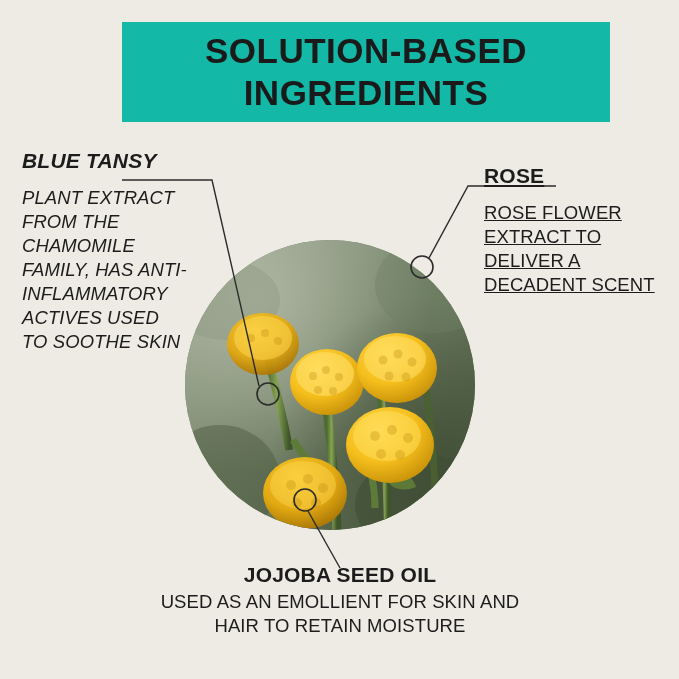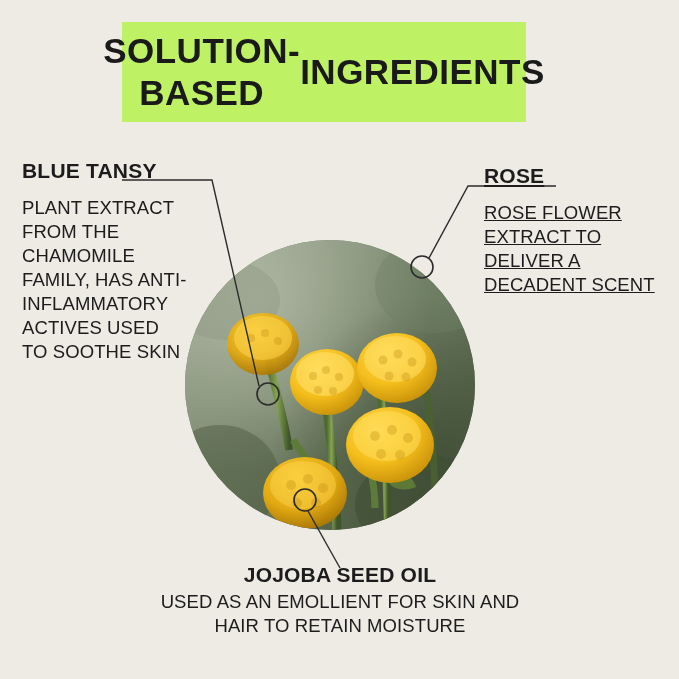--- a/index.html
+++ b/index.html
@@ -18,25 +18,25 @@
     width: 679px;
     height: 679px;
     background: #eeebe5;
   }
 
   
   .title-banner {
     position: absolute;
     left: 122px;
     top: 22px;
-    width: 404px;
+    width: 488px;
     height: 100px;
-    background: #bef264;
+    background: #14b8a6;
     display: flex;
-    flex-direction: row;
+    flex-direction: column;
     align-items: center;
     justify-content: center;
   }
   .title-line {
     font-size: 35px;
     font-weight: bold;
     letter-spacing: 0.5px;
     color: #1a1a1a;
     line-height: 42px;
     text-align: center;
@@ -73,22 +73,23 @@
   .callout .bd {
     font-size: 18.5px;
     line-height: 24px;
     text-transform: uppercase;
     letter-spacing: 0.1px;
     margin-top: 13px;
   }
 
   #callout-blue-tansy {
     left: 22px;
-    top: 158px;
+    top: 148px;
     width: 165px;
+    font-style: italic;
   }
   #callout-rose {
     left: 484px;
     top: 163px;
     width: 180px;
     text-decoration: underline;
   }
   #callout-jojoba {
     left: 150px;
     top: 562px;

